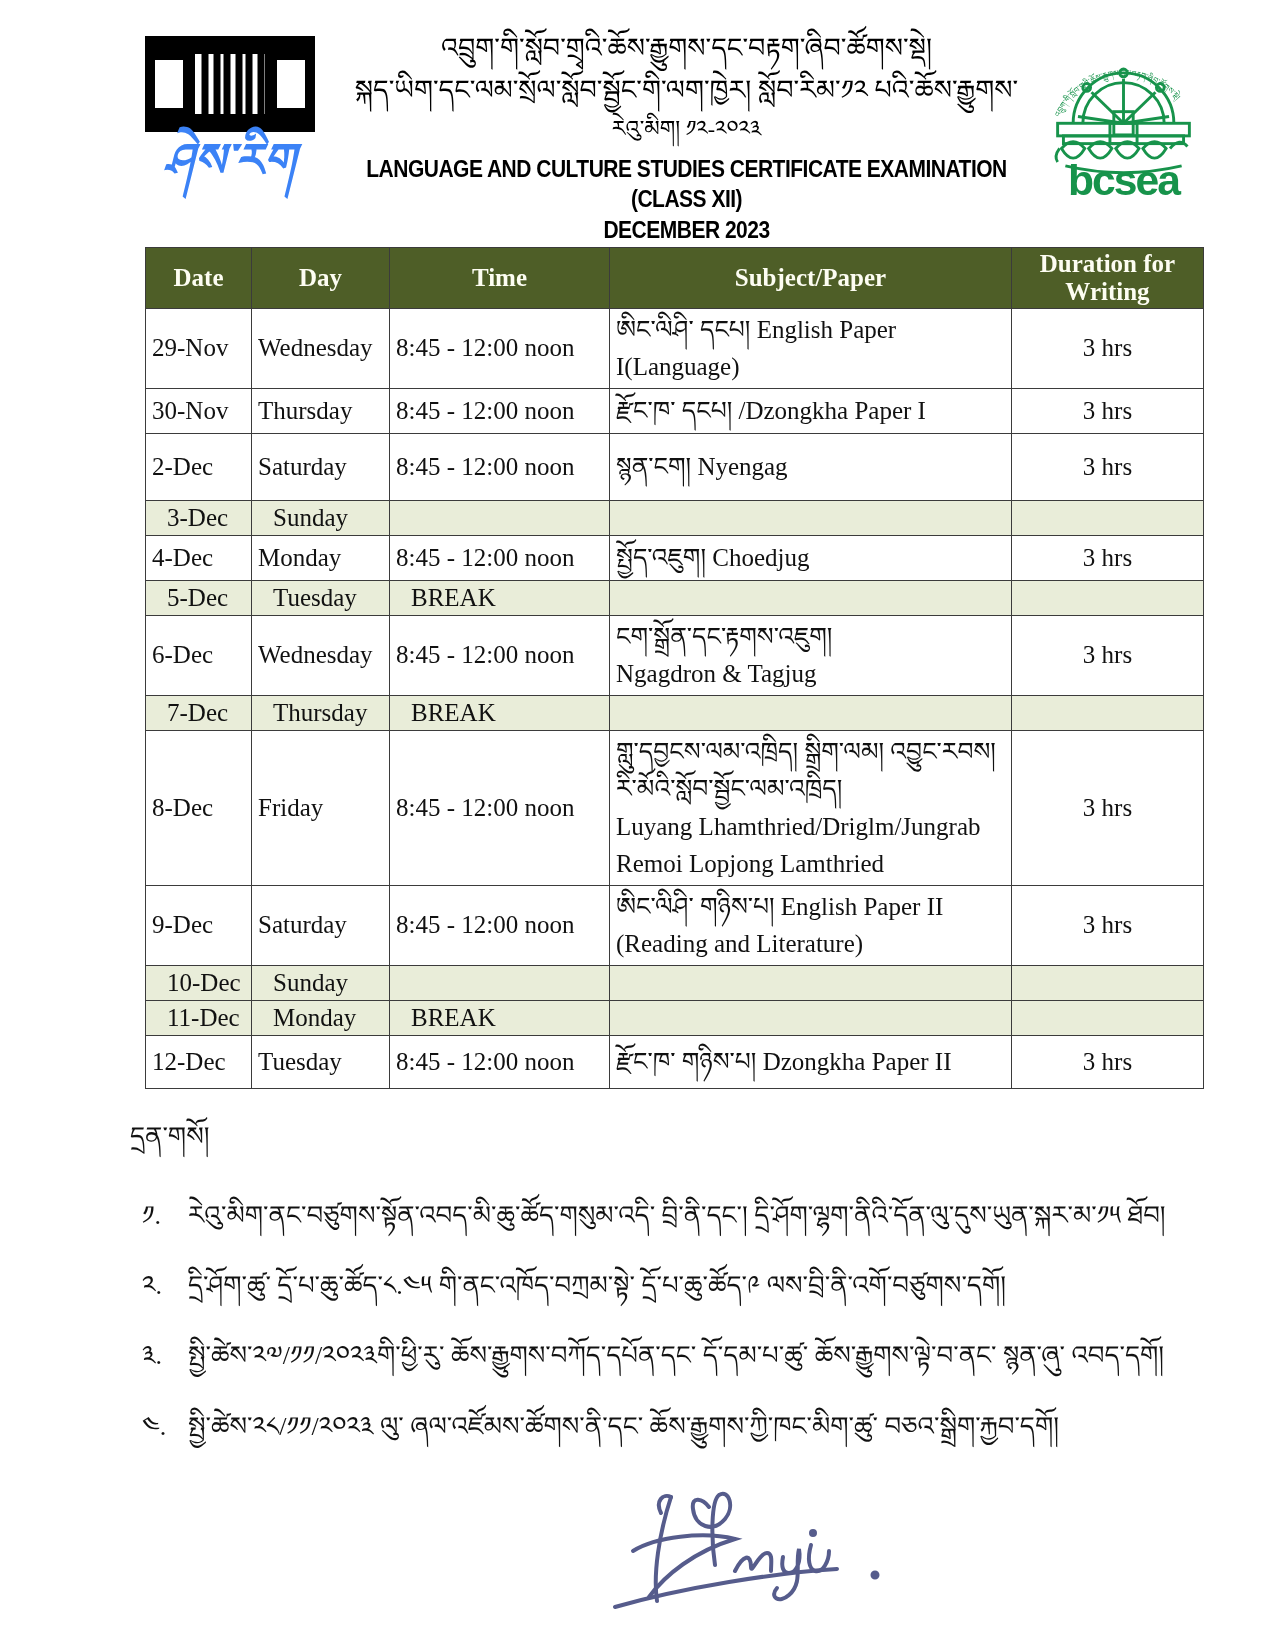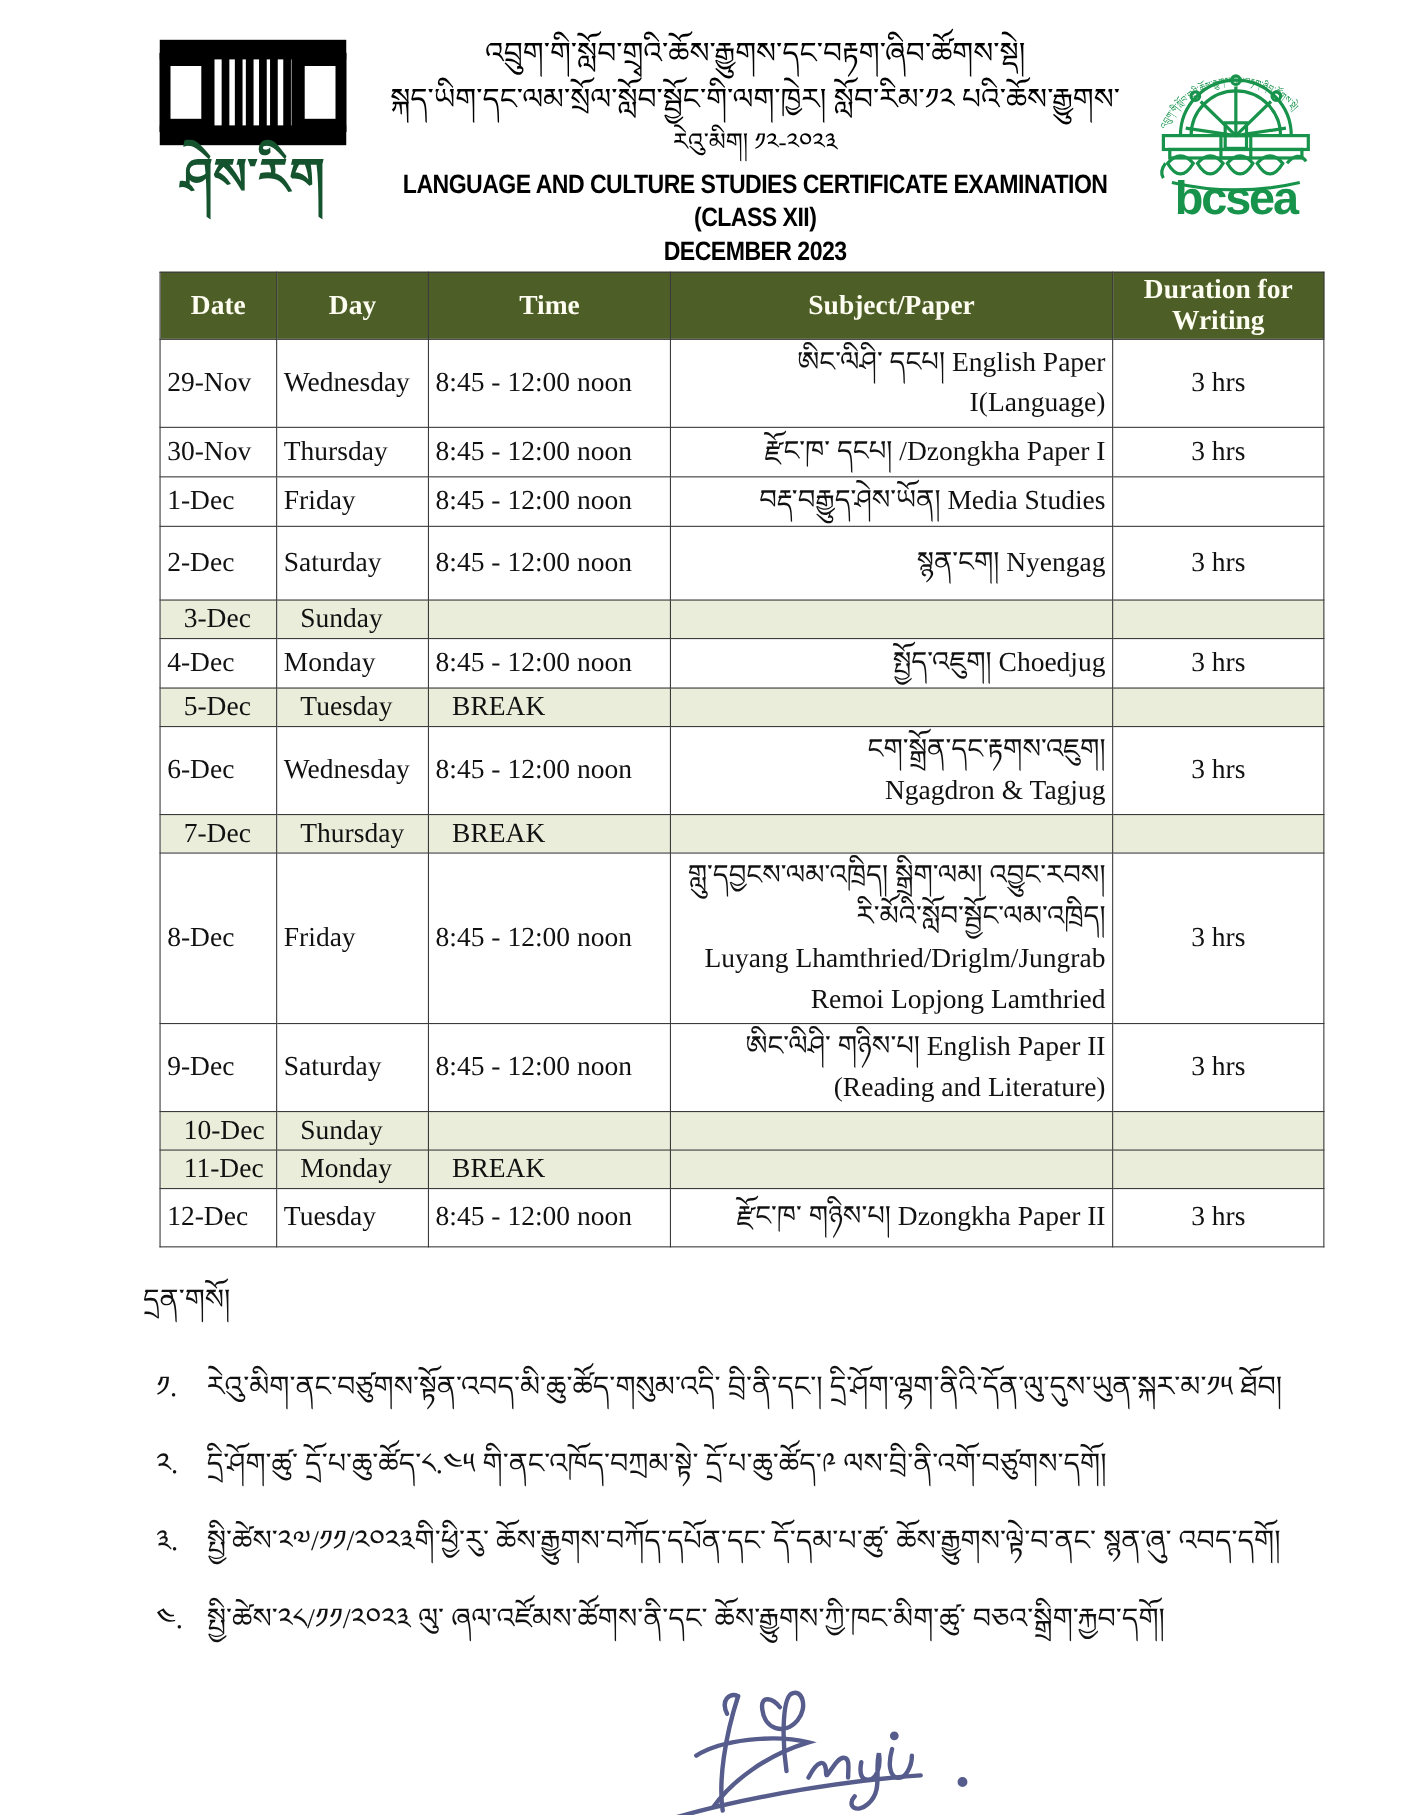--- a/index.html
+++ b/index.html
@@ -7,21 +7,21 @@
     width:1275px;height:1650px;position:relative;
     font-family:"Liberation Serif","DejaVu Serif",serif;
     color:#111;
   }
   .page{padding:28px 72px 0 130px;}
 
   
   .header{display:flex;align-items:flex-start;}
   .logo-left{width:200px;flex:0 0 200px;text-align:center;padding-top:8px;}
   .logo-left .glyph{display:block;margin:0 auto;}
-  .logo-left .caption{font-size:46px;line-height:1.1;color:#14532d;font-weight:bold;}
+  .logo-left .caption{font-size:46px;line-height:1.1;color:#3b82f6;font-weight:bold;font-style:italic;}
   .header-center{flex:1;text-align:center;padding:0 6px;}
   .dz-line{font-size:27px;line-height:1.55;color:#000;}
   .dz-line.small{font-size:22px;}
   .en-title{
     font-family:"Liberation Sans","DejaVu Sans",sans-serif;
     font-weight:800;font-size:21px;letter-spacing:-0.5px;
     margin-top:8px;line-height:1.25;color:#000;
     transform:scaleY(1.15);transform-origin:top center;
   }
   .logo-right{width:160px;flex:0 0 160px;text-align:center;padding-top:6px;}
@@ -35,21 +35,21 @@
     border:1.6px solid #3b3b3b;vertical-align:middle;
     font-size:25px;padding:2px 6px;
   }
   col.c-date{width:106px;} col.c-day{width:138px;} col.c-time{width:220px;}
   col.c-subj{width:402px;} col.c-dur{width:192px;}
   th{
     background:#4e5e27;color:#fdfdf2;font-weight:bold;font-size:26px;
     height:54px;text-align:center;
   }
   td.date,td.day,td.time{text-align:left;padding-left:10px;}
-  td.subj{text-align:right;}
+  td.subj{text-align:left;}
   td.dur{text-align:center;vertical-align:top;padding-top:6px;}
   tr.shaded td{background:#e9edd9;}
   tr.h40 td{height:40px;} tr.h30 td{height:30px;padding-left:21px;} tr.h62 td{height:62px;}
   tr.h60 td{height:60px;} tr.h135 td{height:135px;} tr.h66 td{height:66px;}
   tr.h48 td{height:48px;}
   .subj-line{display:block;line-height:1.5;}
   .top-align{vertical-align:top;padding-top:6px;}
 
   
   .notes{margin-top:18px;font-family:Liberation Serif, serif;}
@@ -160,29 +160,20 @@
       </tr>
       <tr class="h40">
         <td class="date">30-Nov</td>
         <td class="day">Thursday</td>
         <td class="time">8:45 - 12:00 noon</td>
         <td class="subj">
           <span class="subj-line">རྫོང་ཁ་ དངཔ།  /Dzongkha Paper I</span>
         </td>
         <td class="dur">3 hrs</td>
       </tr>
-      <tr class="h40">
-        <td class="date">1-Dec</td>
-        <td class="day">Friday</td>
-        <td class="time">8:45 - 12:00 noon</td>
-        <td class="subj">
-          <span class="subj-line">བརྡ་བརྒྱུད་ཤེས་ཡོན།  Media Studies</span>
-        </td>
-        <td class="dur"></td>
-      </tr>
       <tr class="h62">
         <td class="date top-align">2-Dec</td>
         <td class="day top-align">Saturday</td>
         <td class="time top-align">8:45 - 12:00 noon</td>
         <td class="subj top-align">
           <span class="subj-line">སྙན་ངག། Nyengag</span>
         </td>
         <td class="dur">3 hrs</td>
       </tr>
       <tr class="h30 shaded">

